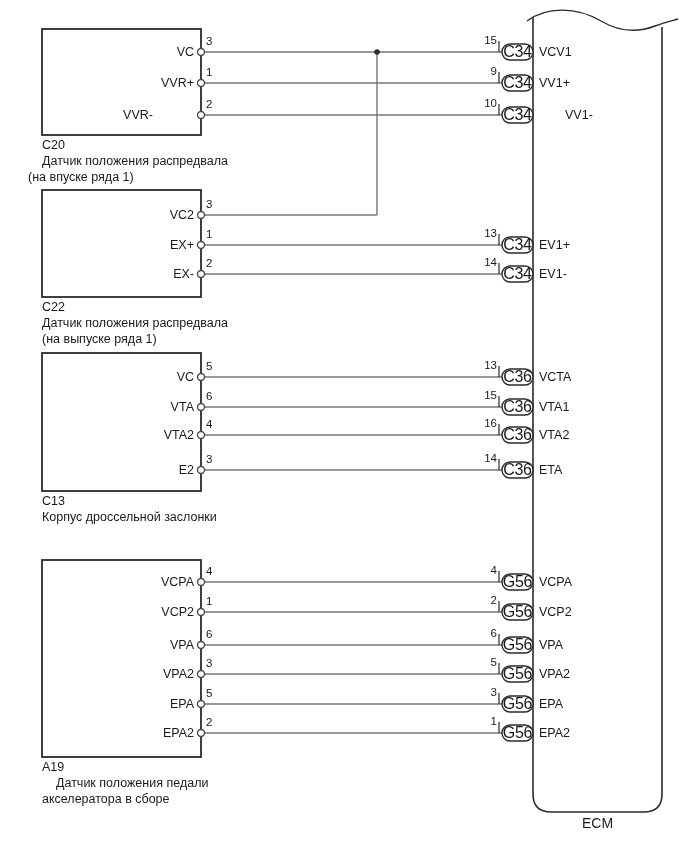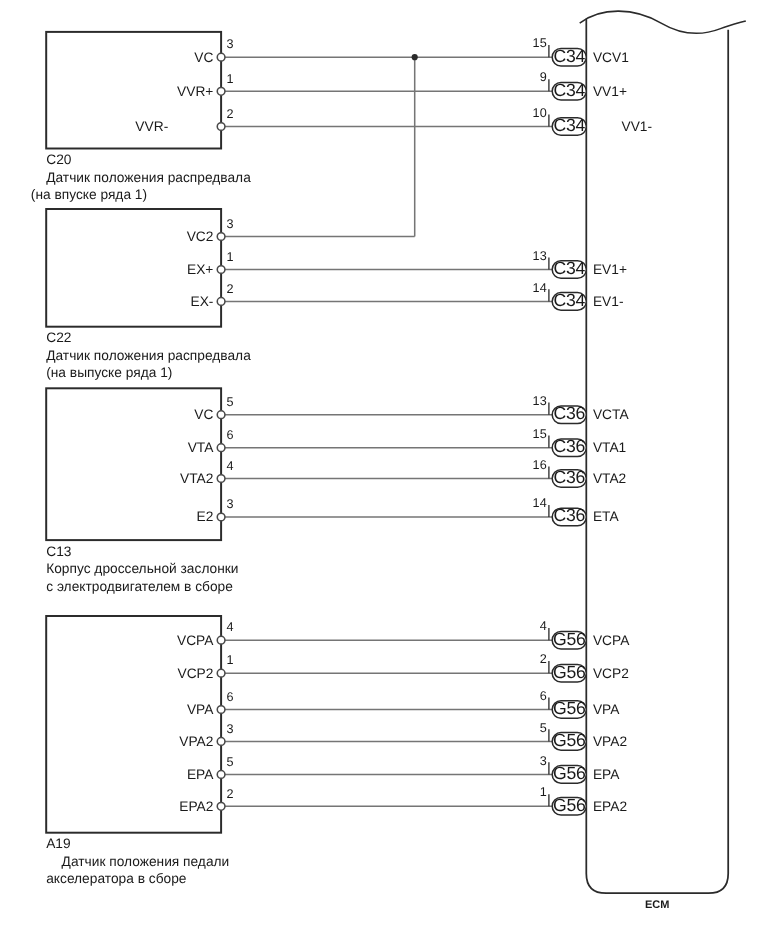--- a/index.html
+++ b/index.html
@@ -4,21 +4,21 @@
 <style>
   html,body{margin:0;padding:0;background:#ffffff;}
   .stage{
     position:relative;width:691px;height:854px;background:#ffffff;
     font-family:"Liberation Sans",sans-serif;color:#1a1a1a;overflow:hidden;
   }
   .stage svg{position:absolute;left:0;top:0;}
   .lbl{position:absolute;font-size:12.5px;line-height:16px;white-space:nowrap;}
   .pin-num{font-size:11.5px;}
   .conn-code{font-size:16px;line-height:14px;letter-spacing:-0.3px;}
-  .ecm-name{font-size:10px;font-weight:bold;}
+  .ecm-name{font-size:14px;}
 </style>
 </head>
 <body>
 
 <div class="stage" id="stage">
   <svg id="diagram-svg" width="691" height="854" viewBox="0 0 691 854">
       <path d="M533,17 L533,794 Q533,812 551,812 L644,812 Q662,812 662,794 L662,27" fill="none" stroke="#2b2b2b" stroke-width="1.6"></path>
       <path d="M527,21 C547,6 577,7 601,21 C618,31 637,33 655,26 C663,23 671,21 678,19" fill="none" stroke="#2b2b2b" stroke-width="1.4"></path>
       <line x1="377" y1="52" x2="377" y2="215" stroke="#757575" stroke-width="1.4"></line>
       <rect x="42" y="29" width="159" height="106" fill="#ffffff" stroke="#2b2b2b" stroke-width="1.8"></rect>
@@ -118,21 +118,20 @@
     <div class="lbl pin-num" style="left: 447px; top: 225px; width: 50px; text-align: right;">13</div>
     <div class="lbl conn-code" style="left: 502px; top: 238px; width: 31px; text-align: center;">C34</div>
     <div class="lbl" style="left: 539px; top: 237px;">EV1+</div>
     <div class="lbl pin-num" style="left: 206px; top: 255px;">2</div>
     <div class="lbl" style="left: 82px; top: 266px; width: 112px; text-align: right;">EX-</div>
     <div class="lbl pin-num" style="left: 447px; top: 254px; width: 50px; text-align: right;">14</div>
     <div class="lbl conn-code" style="left: 502px; top: 267px; width: 31px; text-align: center;">C34</div>
     <div class="lbl" style="left: 539px; top: 266px;">EV1-</div>
     <div class="lbl" style="left: 42px; top: 493px;">C13</div>
     <div class="lbl" style="left: 42px; top: 509px;">Корпус дроссельной заслонки</div>
-    <div class="lbl" style="left: 42px; top: 525px;">с электродвигателем в сборе</div>
     <div class="lbl pin-num" style="left: 206px; top: 358px;">5</div>
     <div class="lbl" style="left: 82px; top: 369px; width: 112px; text-align: right;">VC</div>
     <div class="lbl pin-num" style="left: 447px; top: 357px; width: 50px; text-align: right;">13</div>
     <div class="lbl conn-code" style="left: 502px; top: 370px; width: 31px; text-align: center;">C36</div>
     <div class="lbl" style="left: 539px; top: 369px;">VCTA</div>
     <div class="lbl pin-num" style="left: 206px; top: 388px;">6</div>
     <div class="lbl" style="left: 82px; top: 399px; width: 112px; text-align: right;">VTA</div>
     <div class="lbl pin-num" style="left: 447px; top: 387px; width: 50px; text-align: right;">15</div>
     <div class="lbl conn-code" style="left: 502px; top: 400px; width: 31px; text-align: center;">C36</div>
     <div class="lbl" style="left: 539px; top: 399px;">VTA1</div>

